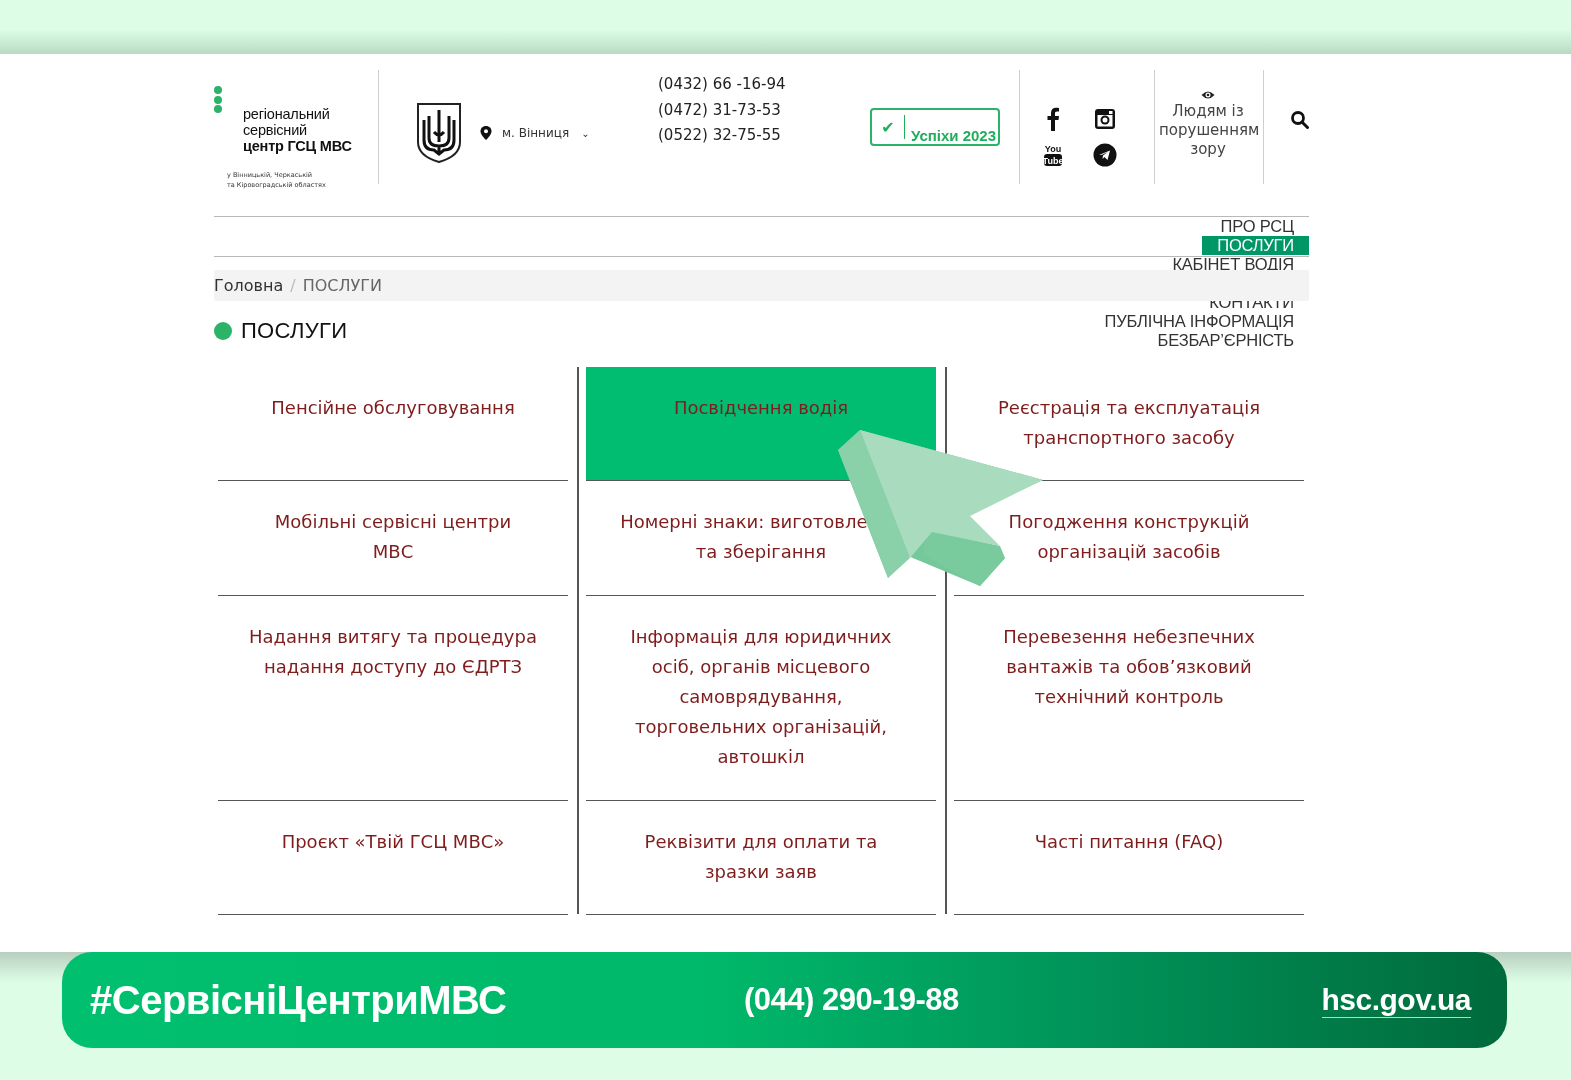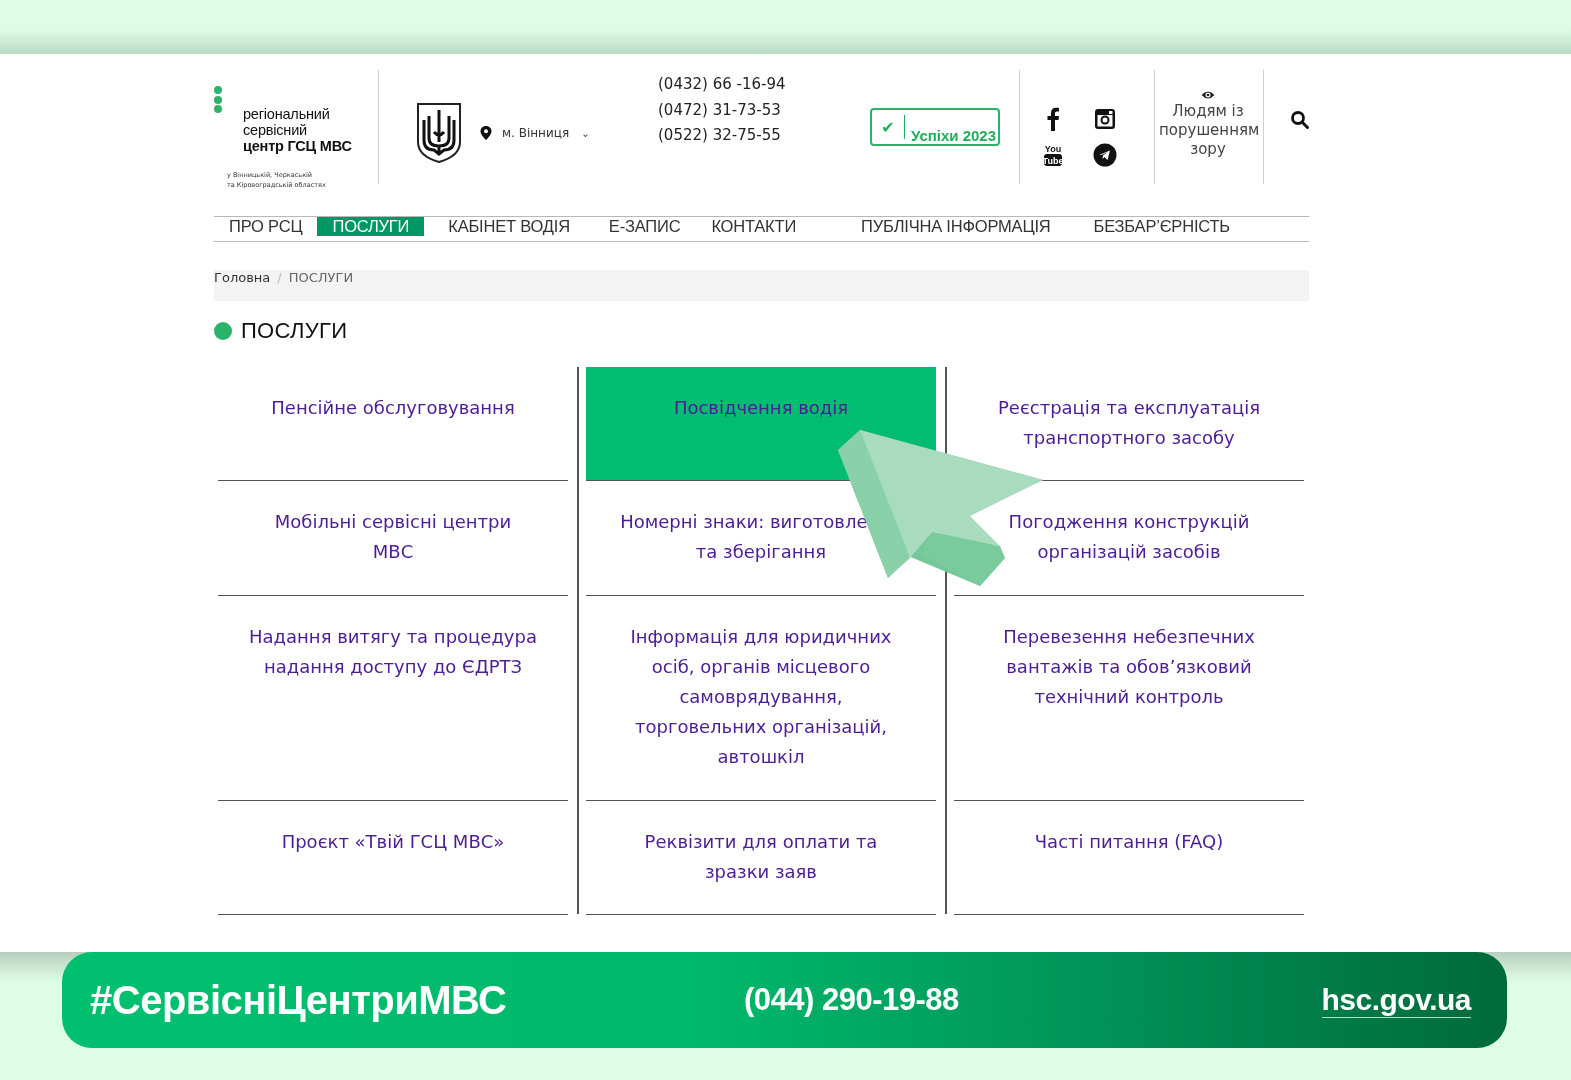--- a/index.html
+++ b/index.html
@@ -47,48 +47,48 @@
     .success-btn .sep { width: 1px; height: 24px; background: #1fae5b; }
     .success-btn .lbl { padding-left: 6px; font-family: "Liberation Sans", sans-serif; font-weight: bold; font-size: 15px; color: #1fae5b; margin-top: 16px; }
     .socials { position: absolute; left: 822px; top: 38px; width: 80px; height: 70px; }
     .soc { position: absolute; width: 26px; height: 26px; display: flex; align-items: center; justify-content: center; }
     .a11y { position: absolute; left: 945px; top: 22px; width: 98px; text-align: center; font-size: 15px; line-height: 19px; color: #444; }
     .a11y .eye { display: block; margin: 0 auto 2px; width: 14px; height: 10px; }
     .search { position: absolute; left: 1076px; top: 42px; width: 20px; height: 20px; }
 
     
     .nav {
-      position: absolute; left: 214px; top: 162px; width: 1095px; height: 26px;
+      position: absolute; left: 214px; top: 162px; width: 1095px; height: 41px;
       border-top: 1px solid #b8b8b8; border-bottom: 1px solid #b8b8b8;
-      display: flex; align-items: flex-start;
+      display: flex; align-items: flex-end; flex-direction: column;
     }
     .nav-item {
       font-family: "Liberation Sans", sans-serif; font-size: 16.5px; color: #333;
       display: flex; align-items: center; padding: 0 15px; text-transform: uppercase; letter-spacing: -0.2px;
     }
     .nav-item.active { background: #009767; color: #fff; }
     .breadcrumb {
       position: absolute; left: 214px; top: 216px; width: 1095px; height: 31px;
-      background: #f3f3f3; border-radius: 2px; display: flex; 
-      font-size: 13px; color: #333; padding-left: 0;
+      background: #f3f3f3; border-radius: 2px; display: flex; align-items: center;
+      font-size: 16px; color: #333; padding-left: 0;
     }
     .breadcrumb .sep { color: #bbb; margin: 0 7px; }
     .breadcrumb .cur { color: #666; }
 
     .section-title {
       position: absolute; left: 214px; top: 264px; display: flex; align-items: center; gap: 9px;
       font-family: "Liberation Sans", sans-serif; font-size: 22px; color: #111; letter-spacing: 0.3px;
     }
     .section-title .dot { width: 18px; height: 18px; border-radius: 50%; background: #2bb36a; }
 
     
     .grid { position: absolute; left: 218px; top: 313px; width: 1087px; }
     .cell {
       position: absolute; width: 350px; text-align: center;
-      font-family: "DejaVu Sans", sans-serif; font-size: 18px; line-height: 30px; color: #4c1d95;
+      font-family: "DejaVu Sans", sans-serif; font-size: 18px; line-height: 30px; color: #7f1d1d;
       border-bottom: 1.5px solid #555; padding-top: 26px;
     }
     .cell.active { background: #00bd72; }
     .col-div { position: absolute; width: 1.5px; background: #555; }
 
     
     .cursor { position: absolute; left: 830px; top: 428px; width: 215px; height: 160px; }
 
     
     .banner {

